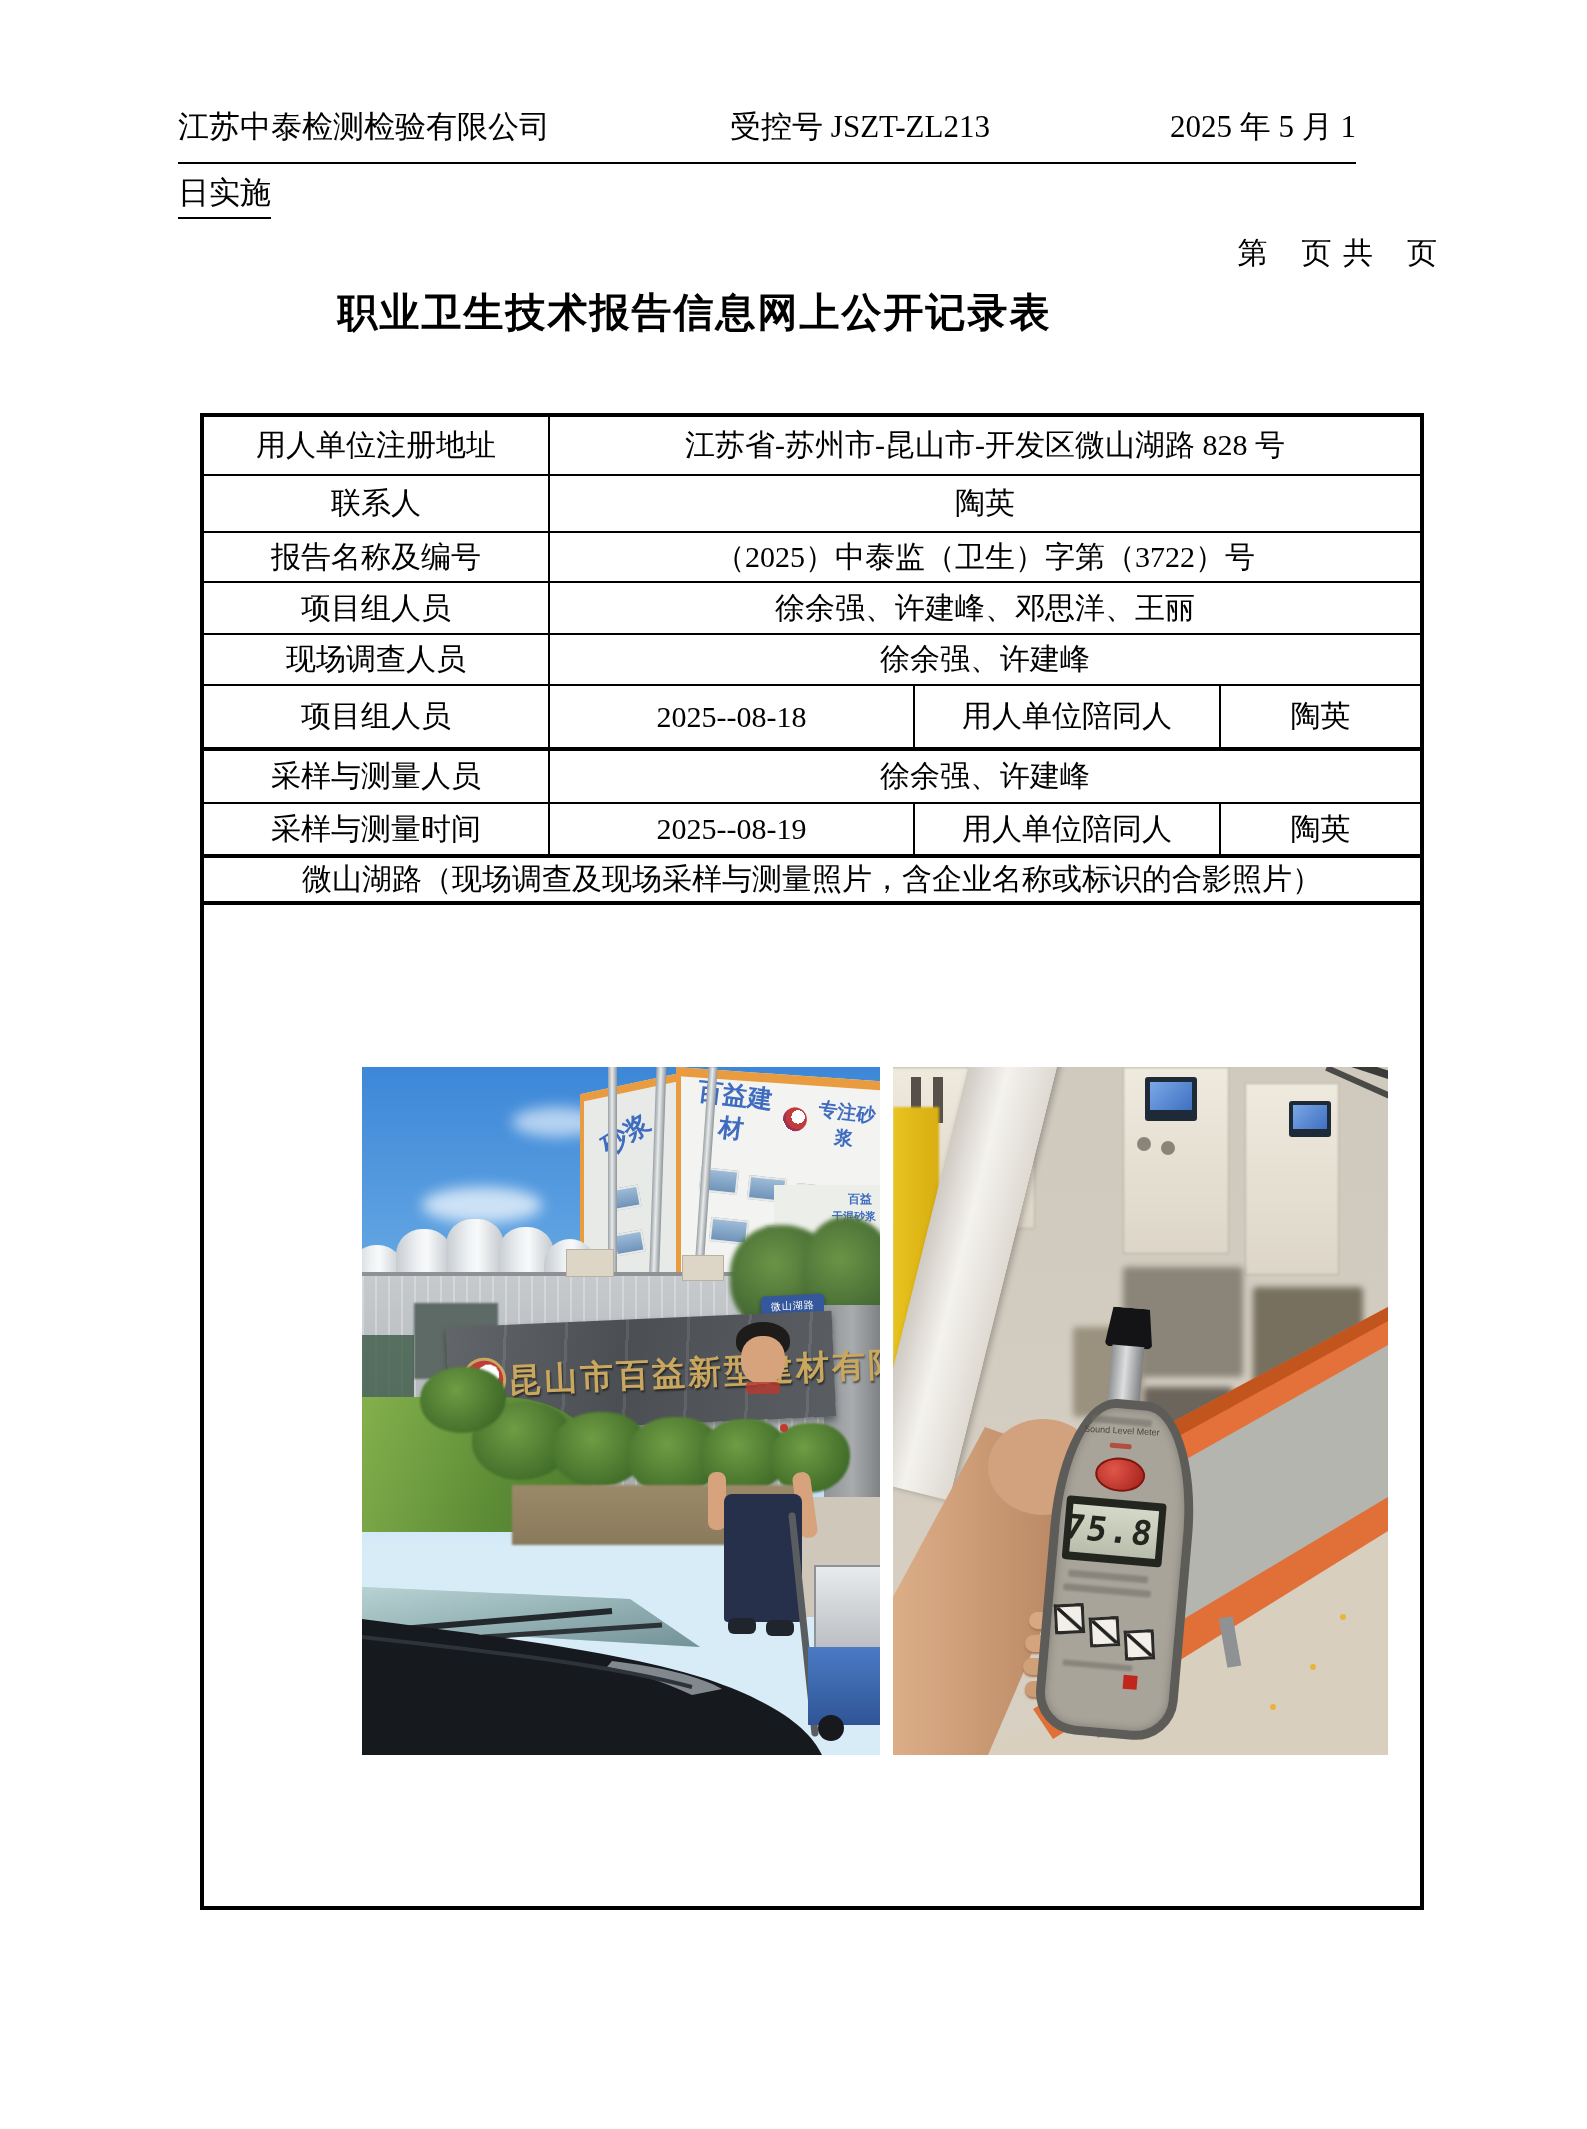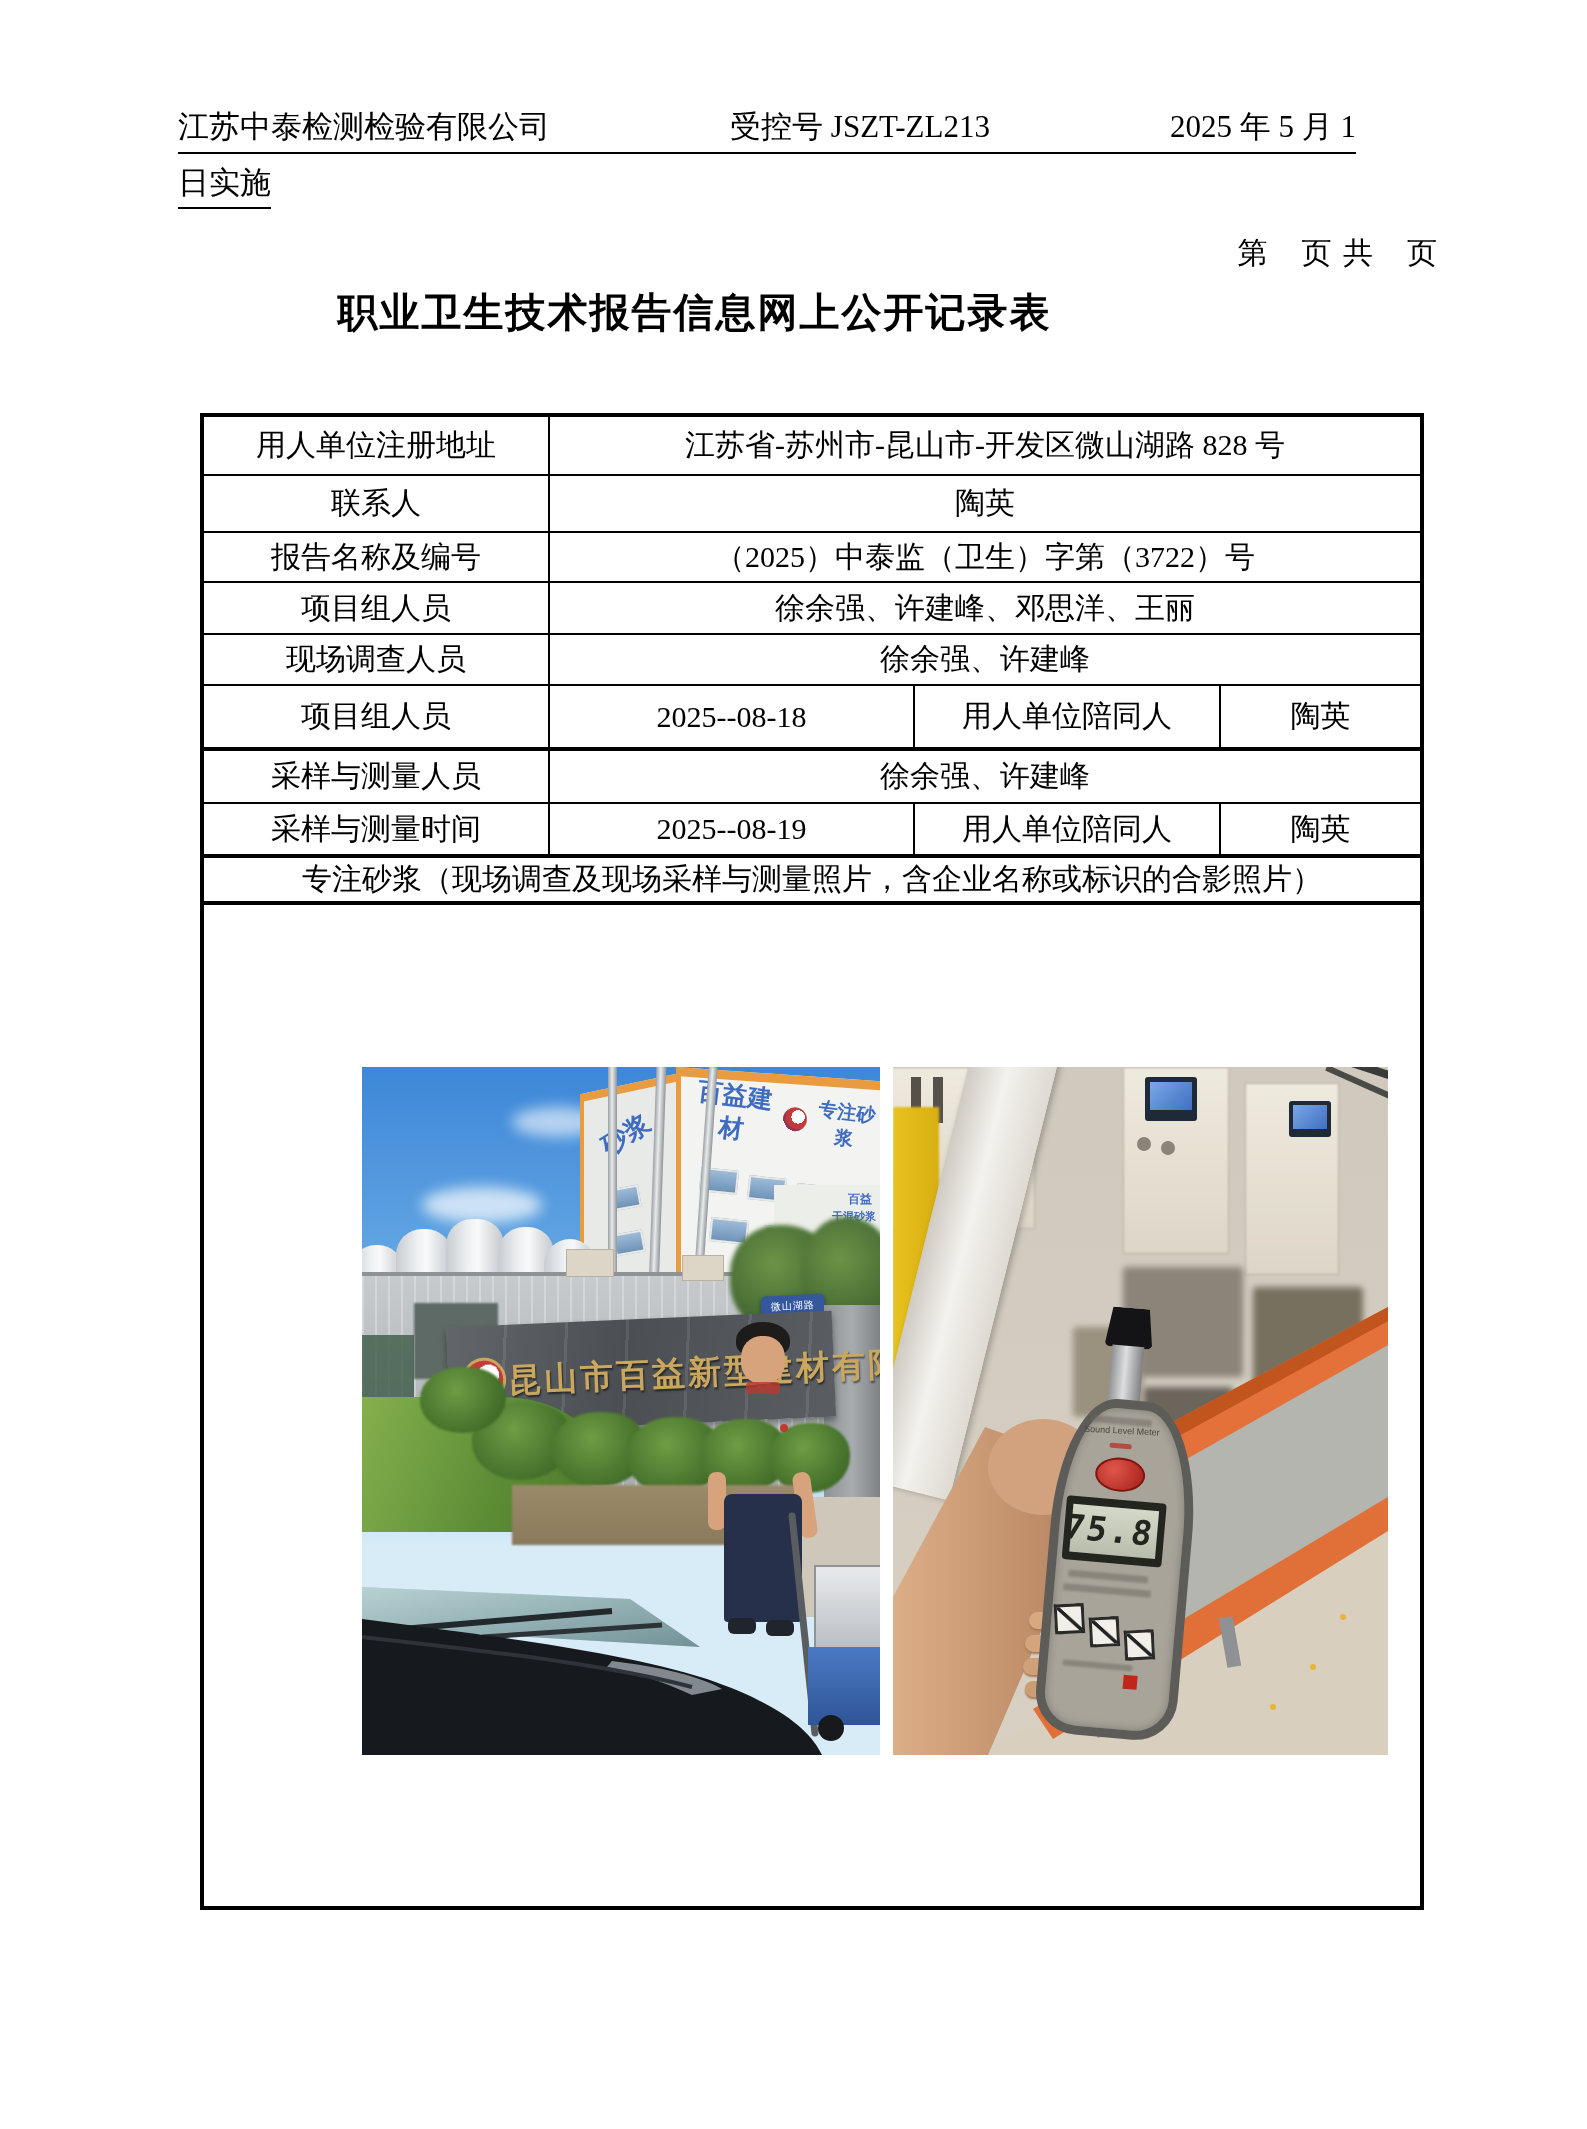--- a/index.html
+++ b/index.html
@@ -2,21 +2,21 @@
 <html><head>
 <meta charset="utf-8">
 <style>
   html,body{margin:0;padding:0;background:#888;}
   .page{position:relative;width:1587px;height:2129px;background:#ffffff;overflow:hidden;
         font-family:"Liberation Serif","DejaVu Serif",serif;color:#000;}
 
   
   .doc-header{position:absolute;left:178px;top:106px;width:1178px;}
   .hdr-line1{display:flex;justify-content:space-between;align-items:baseline;
-             border-bottom:2px solid #000;padding-bottom:4px;font-size:31px;}
+             border-bottom:2px solid #000;padding-bottom:14px;font-size:31px;}
   .hdr-line2{display:inline-block;border-bottom:2px solid #000;padding-bottom:3px;
              font-size:31px;margin-top:8px;}
   .page-no{position:absolute;top:233px;right:148px;font-size:30px;letter-spacing:2px;}
 
   .doc-title{position:absolute;left:0;top:285px;width:1389px;text-align:center;
              font-family:"Liberation Sans","DejaVu Sans",sans-serif;
              font-weight:bold;font-size:40px;letter-spacing:2px;}
 
   
   table.record{position:absolute;left:200px;top:413px;width:1220px;
@@ -135,21 +135,21 @@
       <td>采样与测量人员</td>
       <td colspan="3">徐余强、许建峰</td>
     </tr>
     <tr style="height:53px" class="sep">
       <td>采样与测量时间</td>
       <td>2025--08-19</td>
       <td>用人单位陪同人</td>
       <td>陶英</td>
     </tr>
     <tr style="height:47px" class="sep">
-      <td colspan="4" class="c-hdr">专注砂浆（现场调查及现场采样与测量照片，含企业名称或标识的合影照片）</td>
+      <td colspan="4" class="c-hdr">微山湖路（现场调查及现场采样与测量照片，含企业名称或标识的合影照片）</td>
     </tr>
     <tr style="height:1005px">
       <td colspan="4" class="photo-cell">
         <div class="photo-strip">
 
           <div class="photo photo-left">
             <div class="abs lp-sky"></div>
             <div class="abs lp-cloud" style="left:18px;top:210px;width:150px;height:46px"></div>
             <div class="abs lp-cloud" style="left:60px;top:120px;width:120px;height:36px;opacity:.7"></div>
             <div class="abs lp-cloud" style="left:150px;top:40px;width:90px;height:30px;opacity:.6"></div>

